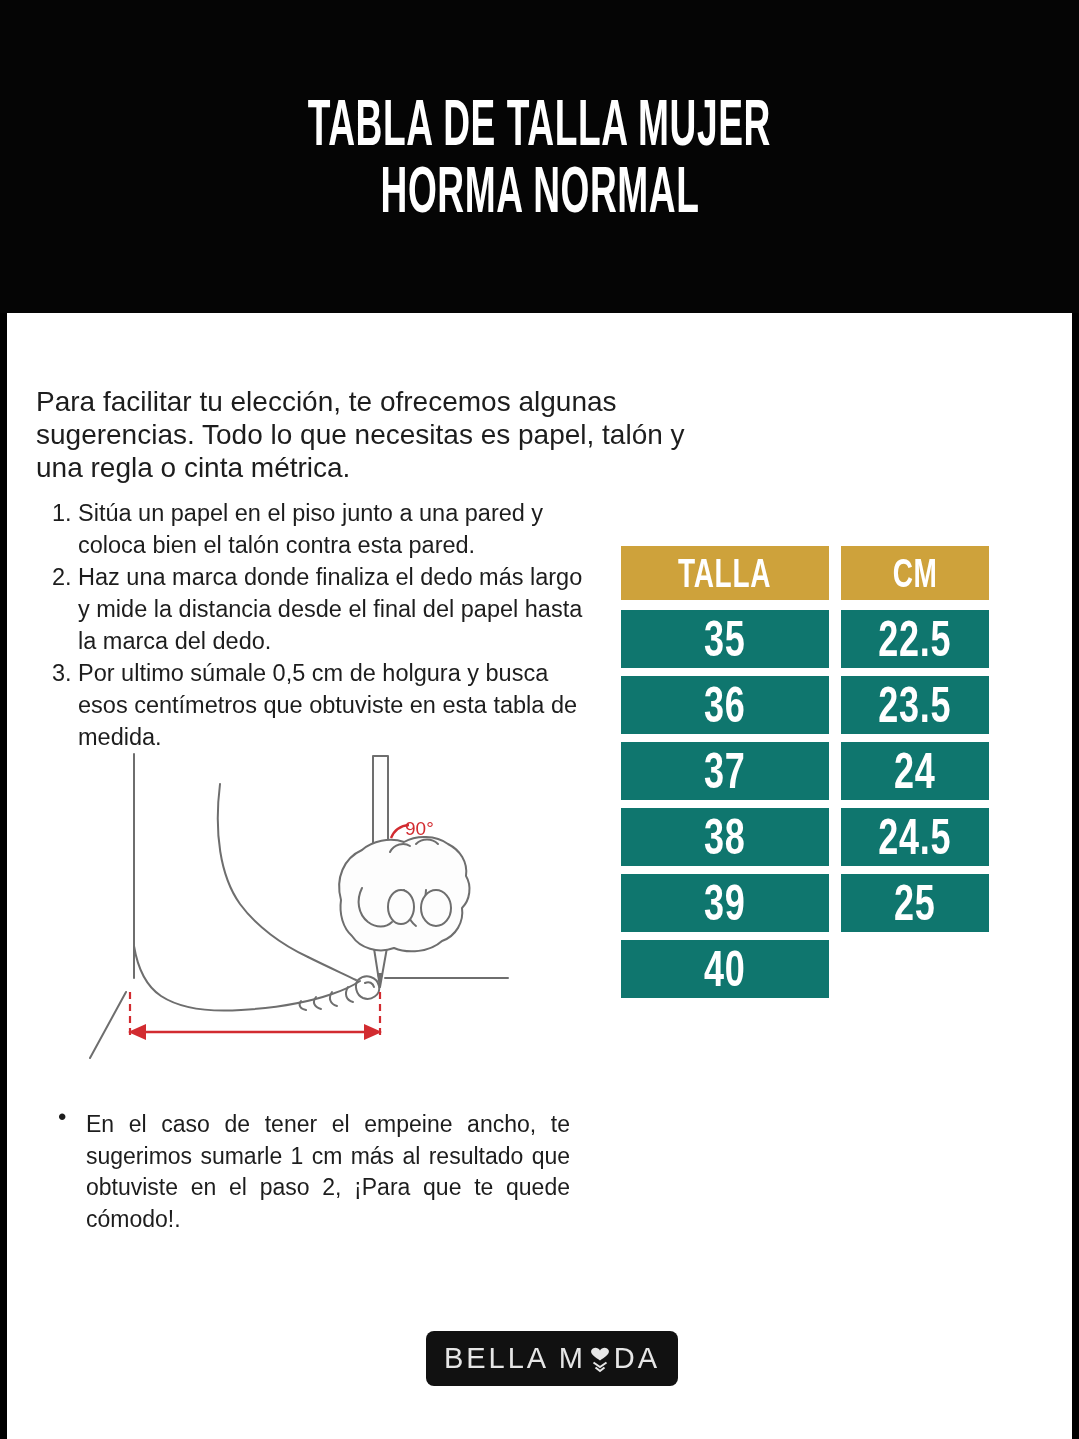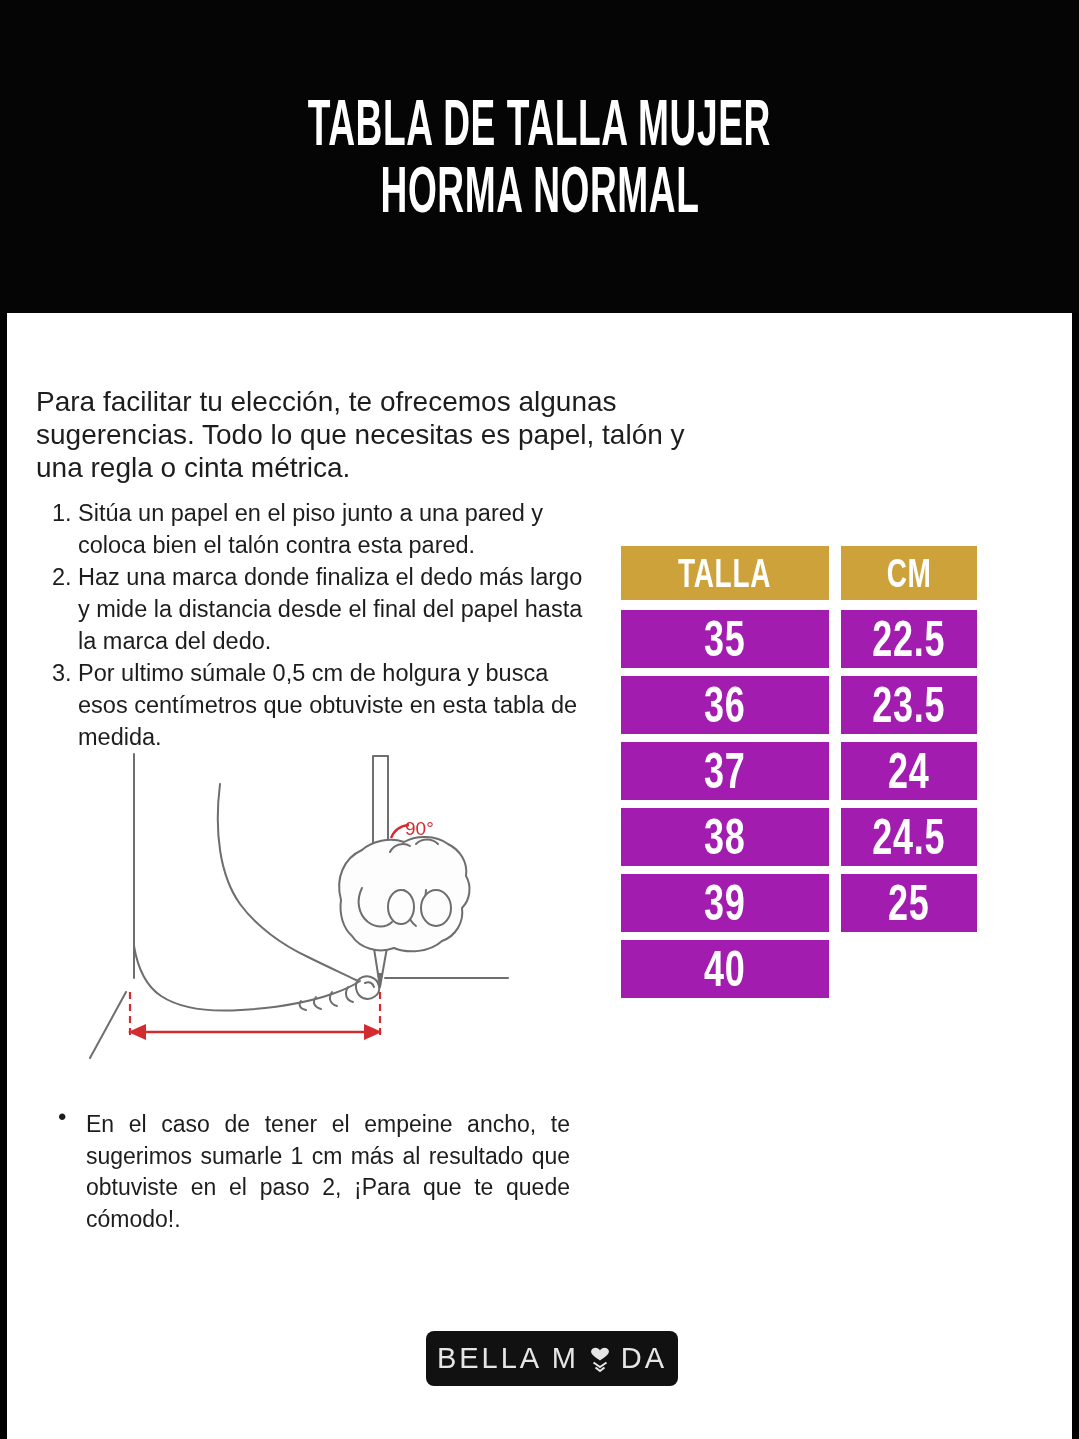--- a/index.html
+++ b/index.html
@@ -24,22 +24,22 @@
   .steps{position:absolute;left:45px;top:184px;margin:0;padding:0;list-style:none;
          color:#1d1d1d;font-size:23.5px;line-height:32px;width:530px;}
   .step{display:grid;grid-template-columns:26px 1fr;}
   .step-num{text-align:left;}
   .step-line{white-space:nowrap;}
 
   
   .size-table{position:absolute;left:586px;top:233px;display:flex;gap:12px;}
   .col{display:flex;flex-direction:column;gap:8px;}
   .col-talla{width:208px;padding-left:28px;}
-  .col-cm{width:136px;}
-  .cell{height:58px;background:#a21caf;display:flex;align-items:center;justify-content:center;overflow:hidden;}
+  .col-cm{width:148px;}
+  .cell{height:58px;background:#0f766e;display:flex;align-items:center;justify-content:center;overflow:hidden;}
   .cell.head{height:54px;background:#CEA23B;margin-bottom:2px;}
   .cond-head{display:inline-block;transform:scaleX(0.70);transform-origin:center;
              font-weight:700;font-size:40px;color:#fff;letter-spacing:1px;white-space:nowrap;}
   .cond-num{display:inline-block;transform:scaleX(0.72);transform-origin:center;
             font-weight:700;font-size:50px;color:#fff;letter-spacing:1px;white-space:nowrap;}
 
   
   .illu{position:absolute;left:53px;top:427px;}
   .illu .ln{fill:none;stroke:#6e6e6e;stroke-width:2;stroke-linecap:round;stroke-linejoin:round;}
   .illu .fillw{fill:#fdfdfd;stroke:#6e6e6e;stroke-width:2;stroke-linejoin:round;}
@@ -48,21 +48,21 @@
   .illu .red-fill{fill:#D22B30;stroke:none;}
   .illu text.angle{fill:#D22B30;font-size:19px;font-weight:400;font-family:"Liberation Sans",sans-serif;}
 
   
   .note-bullet{position:absolute;left:51px;top:788px;color:#1d1d1d;font-size:24px;line-height:31.5px;}
   .note{position:absolute;left:71px;top:788px;width:484px;margin:8px;color:#1d1d1d;
         font-size:23px;line-height:31.5px;text-align:justify;}
 
   
   .logo{position:absolute;left:419px;top:1018px;width:252px;height:55px;background:#111;
-        border-radius:8px;display:flex;align-items:center;justify-content:center;gap:10px;}
+        border-radius:8px;display:flex;align-items:center;justify-content:center;gap:3px;}
   .logo span{color:#e6e6e6;font-size:29px;letter-spacing:3px;font-weight:400;white-space:pre;}
   .logo svg{display:block;margin-top:2px;}
 </style>
 </head>
 <body>
 
 <header class="hero">
   <div class="hero-line"><span class="cond-title">TABLA DE TALLA MUJER</span></div>
   <div class="hero-line"><span class="cond-title">HORMA NORMAL</span></div>
 </header>

